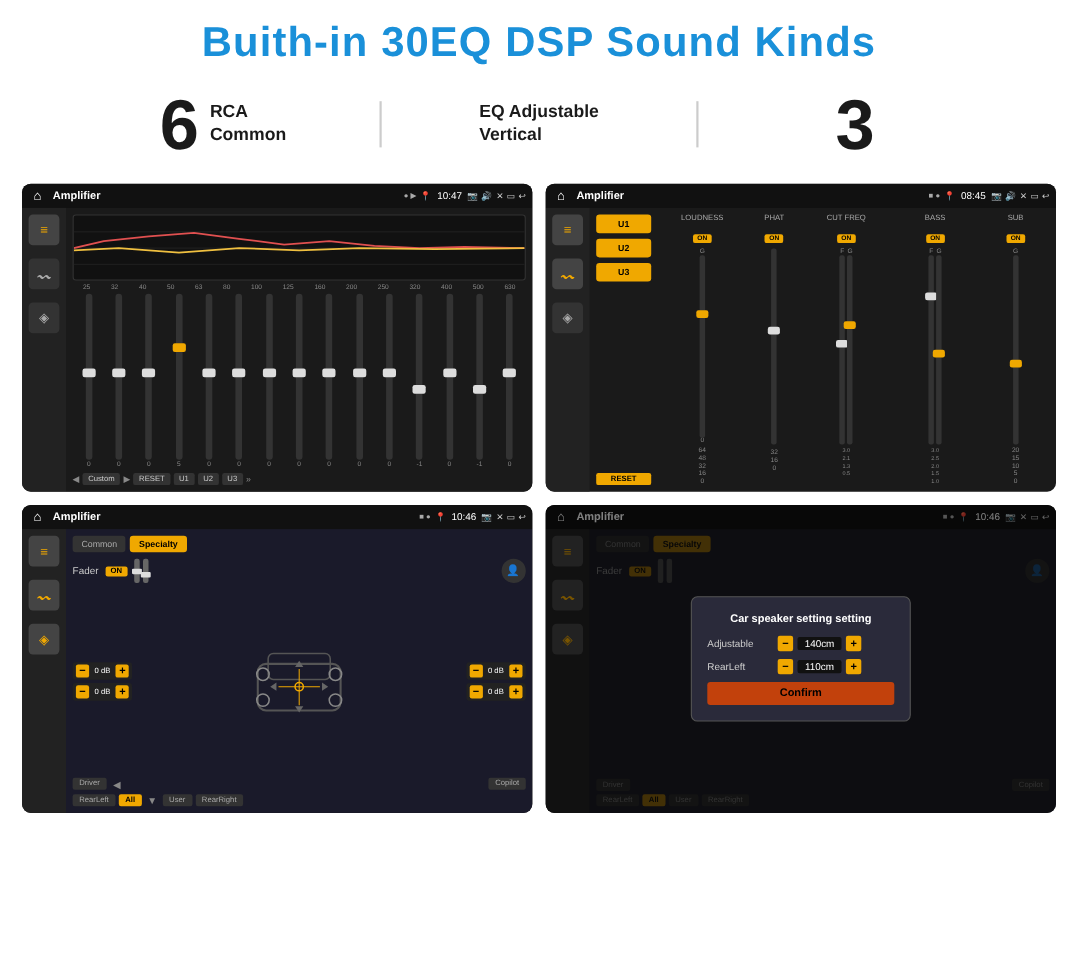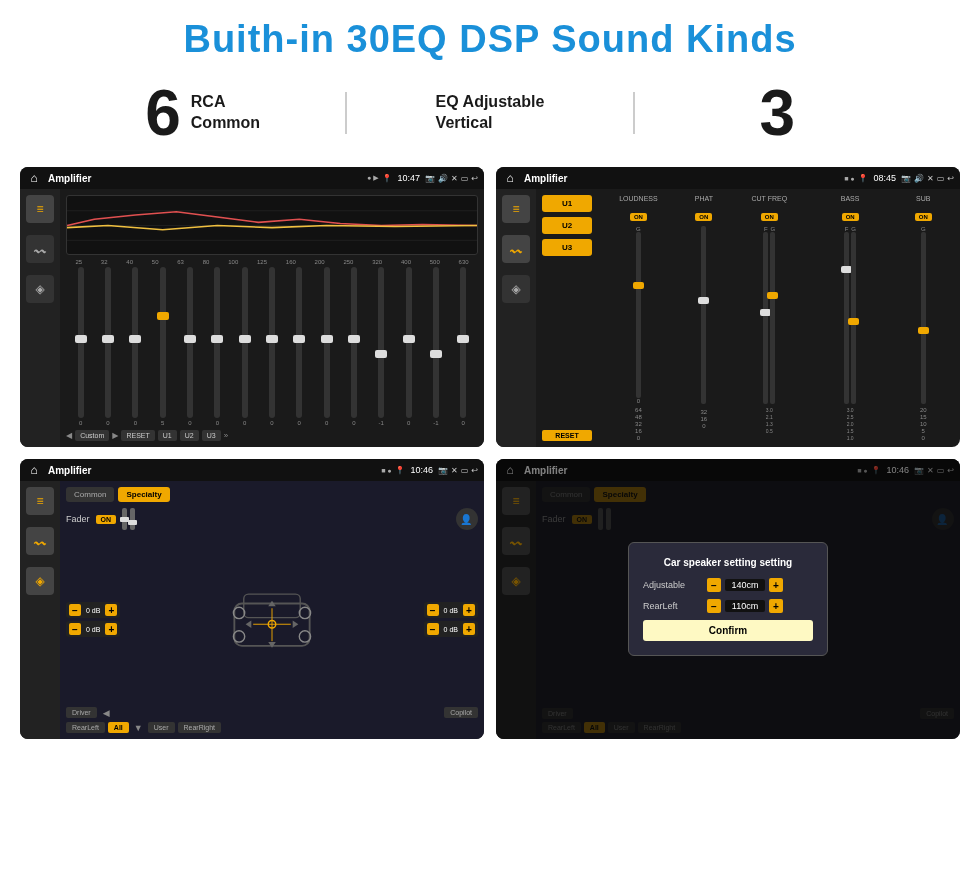--- a/index.html
+++ b/index.html
@@ -443,21 +443,21 @@
       background: #f0a800;
       color: #000;
       width: 14px; height: 14px;
       border-radius: 2px;
       font-size: 10px;
       display: flex; align-items: center; justify-content: center;
       font-weight: 700;
     }
 
     .dialog-confirm-btn {
-      background: #fef9c3;
+      background: #c2410c;
       color: #000;
       font-size: 10px;
       font-weight: 700;
       padding: 5px;
       border-radius: 3px;
       text-align: center;
       width: 100%;
       margin-top: 6px;
       cursor: pointer;
     }

